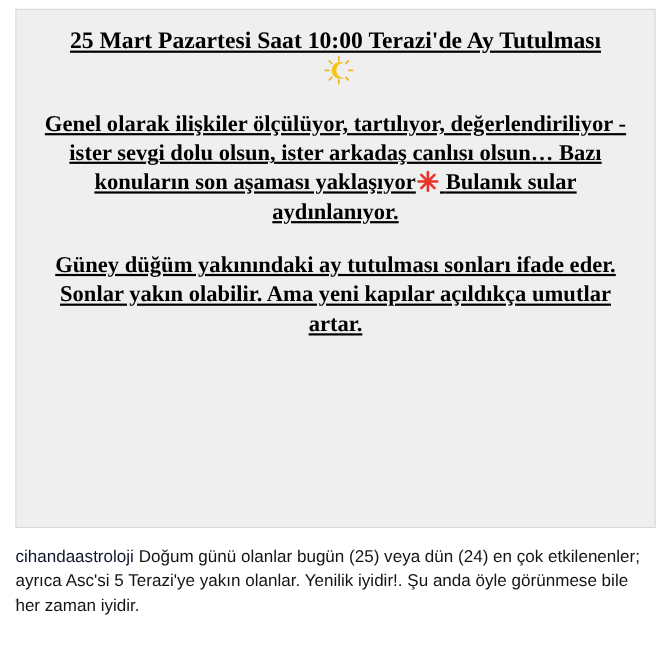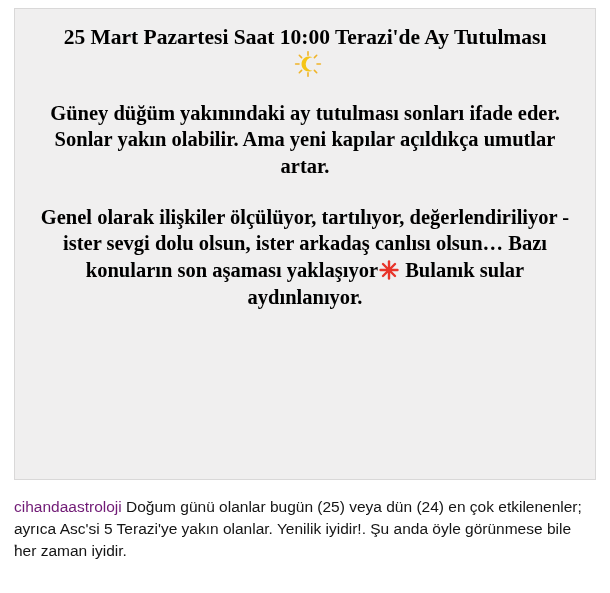--- a/index.html
+++ b/index.html
@@ -22,20 +22,21 @@
   .card {
     position: absolute;
     left: 14px;
     top: 8px;
     width: 582px;
     height: 472px;
     background: #f0efef;
     border: 1px solid #d9d8d8;
     box-sizing: border-box;
     overflow: hidden;
+    text-decoration: underline;
   }
   .card-inner {
     padding: 14px 10px 0 10px;
     text-align: center;
     font-family: "Liberation Serif", serif;
     color: #000000;
   }
   .block {
     font-weight: bold;
     line-height: 1.30;
@@ -86,21 +87,21 @@
     position: absolute;
     left: 14px;
     top: 496px;
     width: 582px;
     font-family: "Liberation Sans", sans-serif;
     font-size: 15.5px;
     line-height: 1.42;
     color: #141414;
   }
   .caption .handle {
-    color: #701a75;
+    color: #0f172a;
   }
   .dot {
     position: absolute;
     left: 14px;
     top: 544px;
     width: 3px;
     height: 3px;
     background: #b5b5b5;
     border-radius: 50%;
   }
@@ -124,36 +125,36 @@
               <line x1="8.3" y1="4.3" x2="10.6" y2="6.6"></line>
               <line x1="23.4" y1="19.4" x2="25.7" y2="21.7"></line>
               <line x1="25.7" y1="4.3" x2="23.4" y2="6.6"></line>
               <line x1="10.6" y1="19.4" x2="8.3" y2="21.7"></line>
             </g>
             <path d="M21.5 6.2 A7.6 7.6 0 1 0 21.5 19.8 A6.2 6.2 0 1 1 21.5 6.2 Z" fill="#f5c518"></path>
           </svg>
         </span>
       </div>
 
-      <div class="block para p2">Güney düğüm yakınındaki ay tutulması sonları ifade eder. Sonlar yakın olabilir. Ama yeni kapılar açıldıkça umutlar artar.</div>
-
       <div class="block para p1">
         <span>Genel olarak ilişkiler ölçülüyor, tartılıyor, değerlendiriliyor - ister sevgi dolu olsun, ister arkadaş canlısı olsun… Bazı konuların son aşaması yaklaşıyor</span><span class="spark-icon">
           <svg width="20" height="20" viewBox="0 0 20 20" xmlns="http://www.w3.org/2000/svg">
             <g stroke="#e8342a" stroke-width="2.4" stroke-linecap="round">
               <line x1="10" y1="1.5" x2="10" y2="18.5"></line>
               <line x1="1.5" y1="10" x2="18.5" y2="10"></line>
               <line x1="4" y1="4" x2="16" y2="16"></line>
               <line x1="16" y1="4" x2="4" y2="16"></line>
             </g>
             <circle cx="10" cy="10" r="3" fill="#e8342a"></circle>
           </svg>
         </span> <span>Bulanık sular aydınlanıyor.</span>
       </div>
 
+      <div class="block para p2">Güney düğüm yakınındaki ay tutulması sonları ifade eder. Sonlar yakın olabilir. Ama yeni kapılar açıldıkça umutlar artar.</div>
+
 
     </div>
   </div>
 
   <div class="dot"></div>
 
   <div class="caption">
     <span class="handle">cihandaastroloji</span><span> Doğum günü olanlar bugün (25) veya dün (24) en çok etkilenenler; ayrıca Asc'si 5 Terazi'ye yakın olanlar. Yenilik iyidir!. Şu anda öyle görünmese bile her zaman iyidir.</span>
   </div>
 

